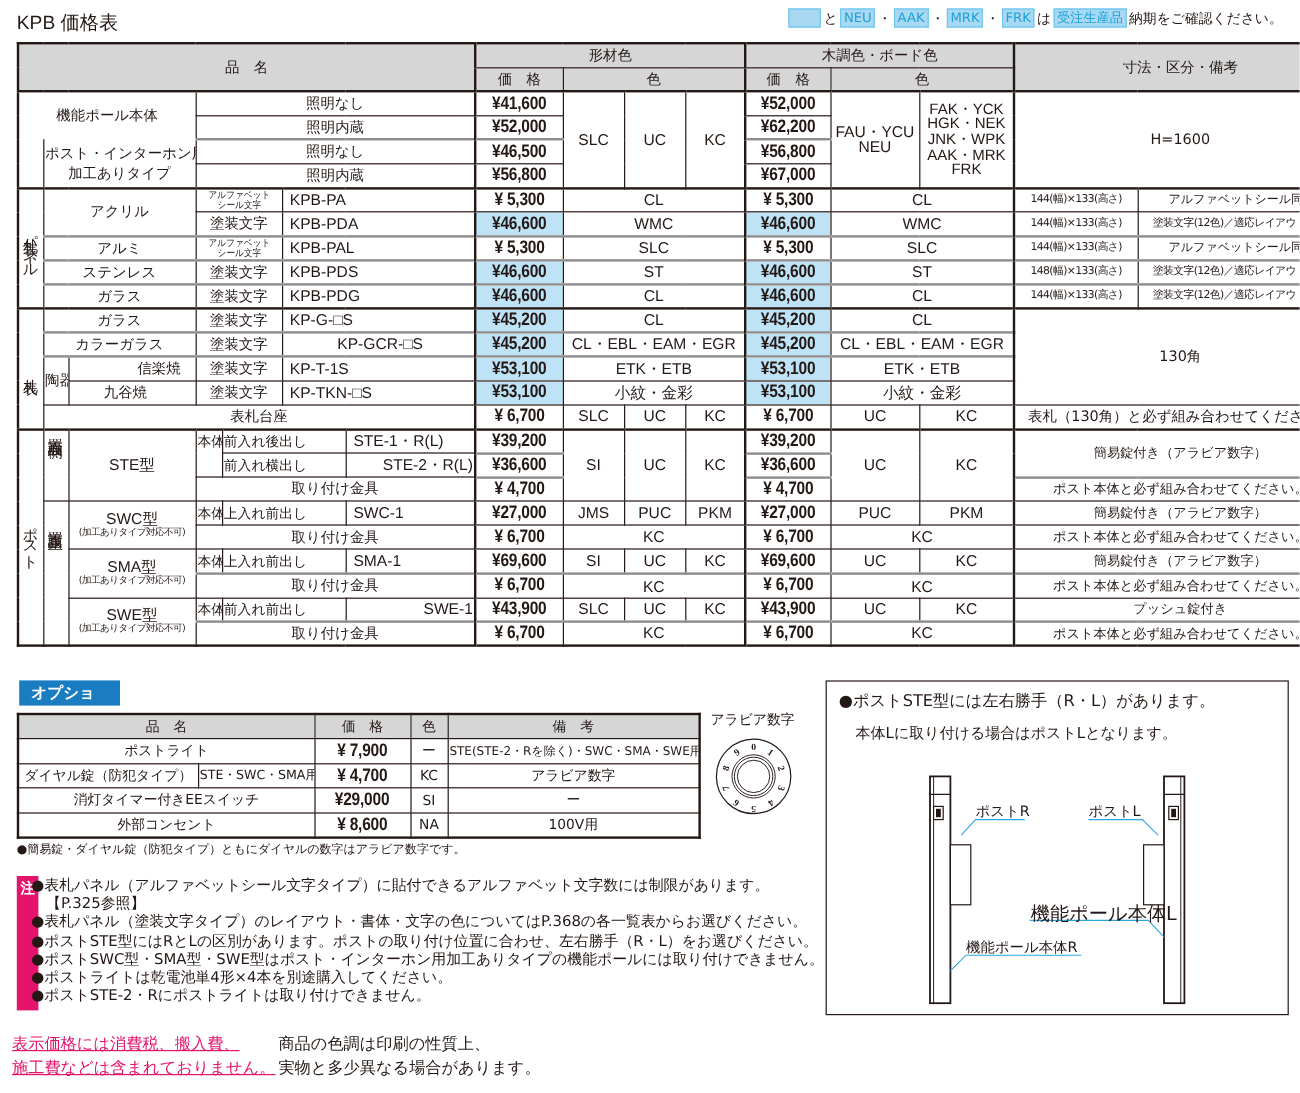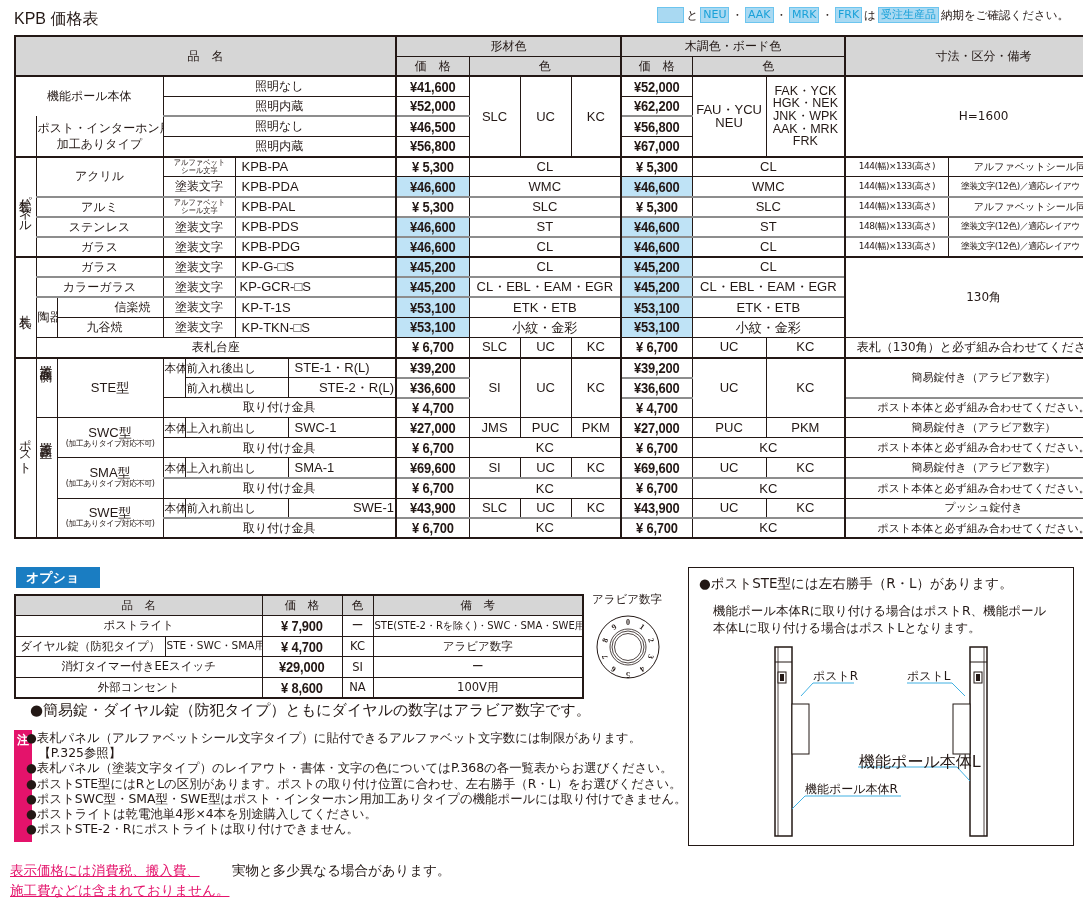--- a/index.html
+++ b/index.html
@@ -30,21 +30,21 @@
   .sep { border-top: 2px solid #8d8d8d !important; }
   .mono { font-family: "Liberation Sans", sans-serif; font-size: 13px; }
 
   
   .opt-tag { left: 16px; top: 567px; background: #1a7dc2; color: #fff; font-weight: bold; font-size: 13px; padding: 2px 10px; height: 21px; width: 84px; }
   table.opt { position: absolute; left: 14px; top: 594px; width: 568px; border-collapse: collapse; table-layout: fixed; font-size: 11.5px; border: 2px solid #231815; }
   table.opt td, table.opt th { border: 1px solid #231815; height: 20.5px; text-align: center; white-space: nowrap; overflow: hidden; padding: 0 1px; font-weight: normal; }
   table.opt th { background: #d6d6d6; }
   .dial-label { left: 592px; top: 592px; font-size: 11.5px; }
   .dial { left: 595px; top: 614px; width: 66px; height: 66px; }
-  .note1 { left: 30px; top: 701px; font-size: 15px; }
+  .note1 { left: 14px; top: 701px; font-size: 10px; }
   .notes { left: 14px; top: 730px; }
   .note-tag { position: absolute; left: 0; top: 0; width: 18px; height: 112px; background: #e4136b; color: #fff; font-weight: bold; font-size: 12px; text-align: center; padding-top: 2px; }
   .note-list { position: absolute; left: 12px; top: 0; width: 650px; font-size: 12.4px; line-height: 15.2px; }
   .note-list div { white-space: nowrap; }
   .pink { left: 10px; top: 860px; color: #e4136b; font-size: 13.5px; line-height: 20px; text-decoration: underline; }
   .gray-note { left: 232px; top: 860px; font-size: 13.5px; line-height: 20px; color: #231815; }
 
   .figbox { left: 688px; top: 567px; width: 386px; height: 279px; border: 1.5px solid #231815; }
   .fig-title { position: absolute; left: 10px; top: 7px; font-size: 13.5px; }
   .fig-desc { position: absolute; left: 24px; top: 34px; font-size: 12.5px; line-height: 17px; }
@@ -217,21 +217,21 @@
     <td colspan="2" class="mono" style="text-align:left;padding-left:6px">KP-G-□S</td>
     <td class="pr thickL hl"><span>¥45,200</span></td>
     <td colspan="3" class="mono">CL</td>
     <td class="pr thickL hl"><span>¥45,200</span></td>
     <td colspan="2" class="mono">CL</td>
     <td colspan="2" rowspan="4" class="thickL">130角</td>
   </tr>
   <tr>
     <td colspan="2" class="sep">カラーガラス</td>
     <td colspan="2" class="sep">塗装文字</td>
-    <td colspan="2" class="mono sep" style="text-align:left;padding-left:4px">KP-GCR-□S</td>
+    <td colspan="2" class="mono sep" style="text-align:center;padding-left:4px">KP-GCR-□S</td>
     <td class="pr thickL hl sep"><span>¥45,200</span></td>
     <td colspan="3" class="mono sep">CL・EBL・EAM・EGR</td>
     <td class="pr thickL hl sep"><span>¥45,200</span></td>
     <td colspan="2" class="mono sep">CL・EBL・EAM・EGR</td>
   </tr>
   <tr>
     <td rowspan="2" class="sep" style="border-right:1px solid #231815">陶器</td>
     <td class="sep" style="text-align:right;padding-right:12px">信楽焼</td>
     <td colspan="2" class="sep">塗装文字</td>
     <td colspan="2" class="mono sep" style="text-align:left;padding-left:6px">KP-T-1S</td>
@@ -454,27 +454,27 @@
     <div>●ポストライトは乾電池単4形×4本を別途購入してください。</div>
     <div>●ポストSTE-2・Rにポストライトは取り付けできません。</div>
   </div>
 </div>
 
 <div class="abs pink">
   <div>表示価格には消費税、搬入費、</div>
     <div>施工費などは含まれておりません。</div>
 </div>
 <div class="abs gray-note">
+  <div>商品の色調は印刷の性質上、</div>
     <div>実物と多少異なる場合があります。</div>
 </div>
 
 <div class="abs figbox">
   <div class="fig-title">●ポストSTE型には左右勝手（R・L）があります。</div>
   <div class="fig-desc">
-    <div>機能ポール本体Rに取り付ける場合はポストR、機能ポール</div>
       <div>本体Lに取り付ける場合はポストLとなります。</div>
   </div>
   <svg style="position:absolute;left:0;top:0" width="386" height="279">
 
     <rect x="86" y="79" width="17" height="189" fill="#fff" stroke="#231815" stroke-width="1.5"></rect>
     <line x1="89" y1="79" x2="89" y2="268" stroke="#231815" stroke-width="0.8"></line>
     <line x1="86" y1="94" x2="103" y2="94" stroke="#231815" stroke-width="1"></line>
     <rect x="89" y="104" width="8" height="11" fill="#fff" stroke="#231815" stroke-width="1"></rect>
     <rect x="91" y="106" width="4" height="7" fill="#231815"></rect>
     <rect x="103" y="136" width="17" height="50" fill="#fff" stroke="#231815" stroke-width="1"></rect>

